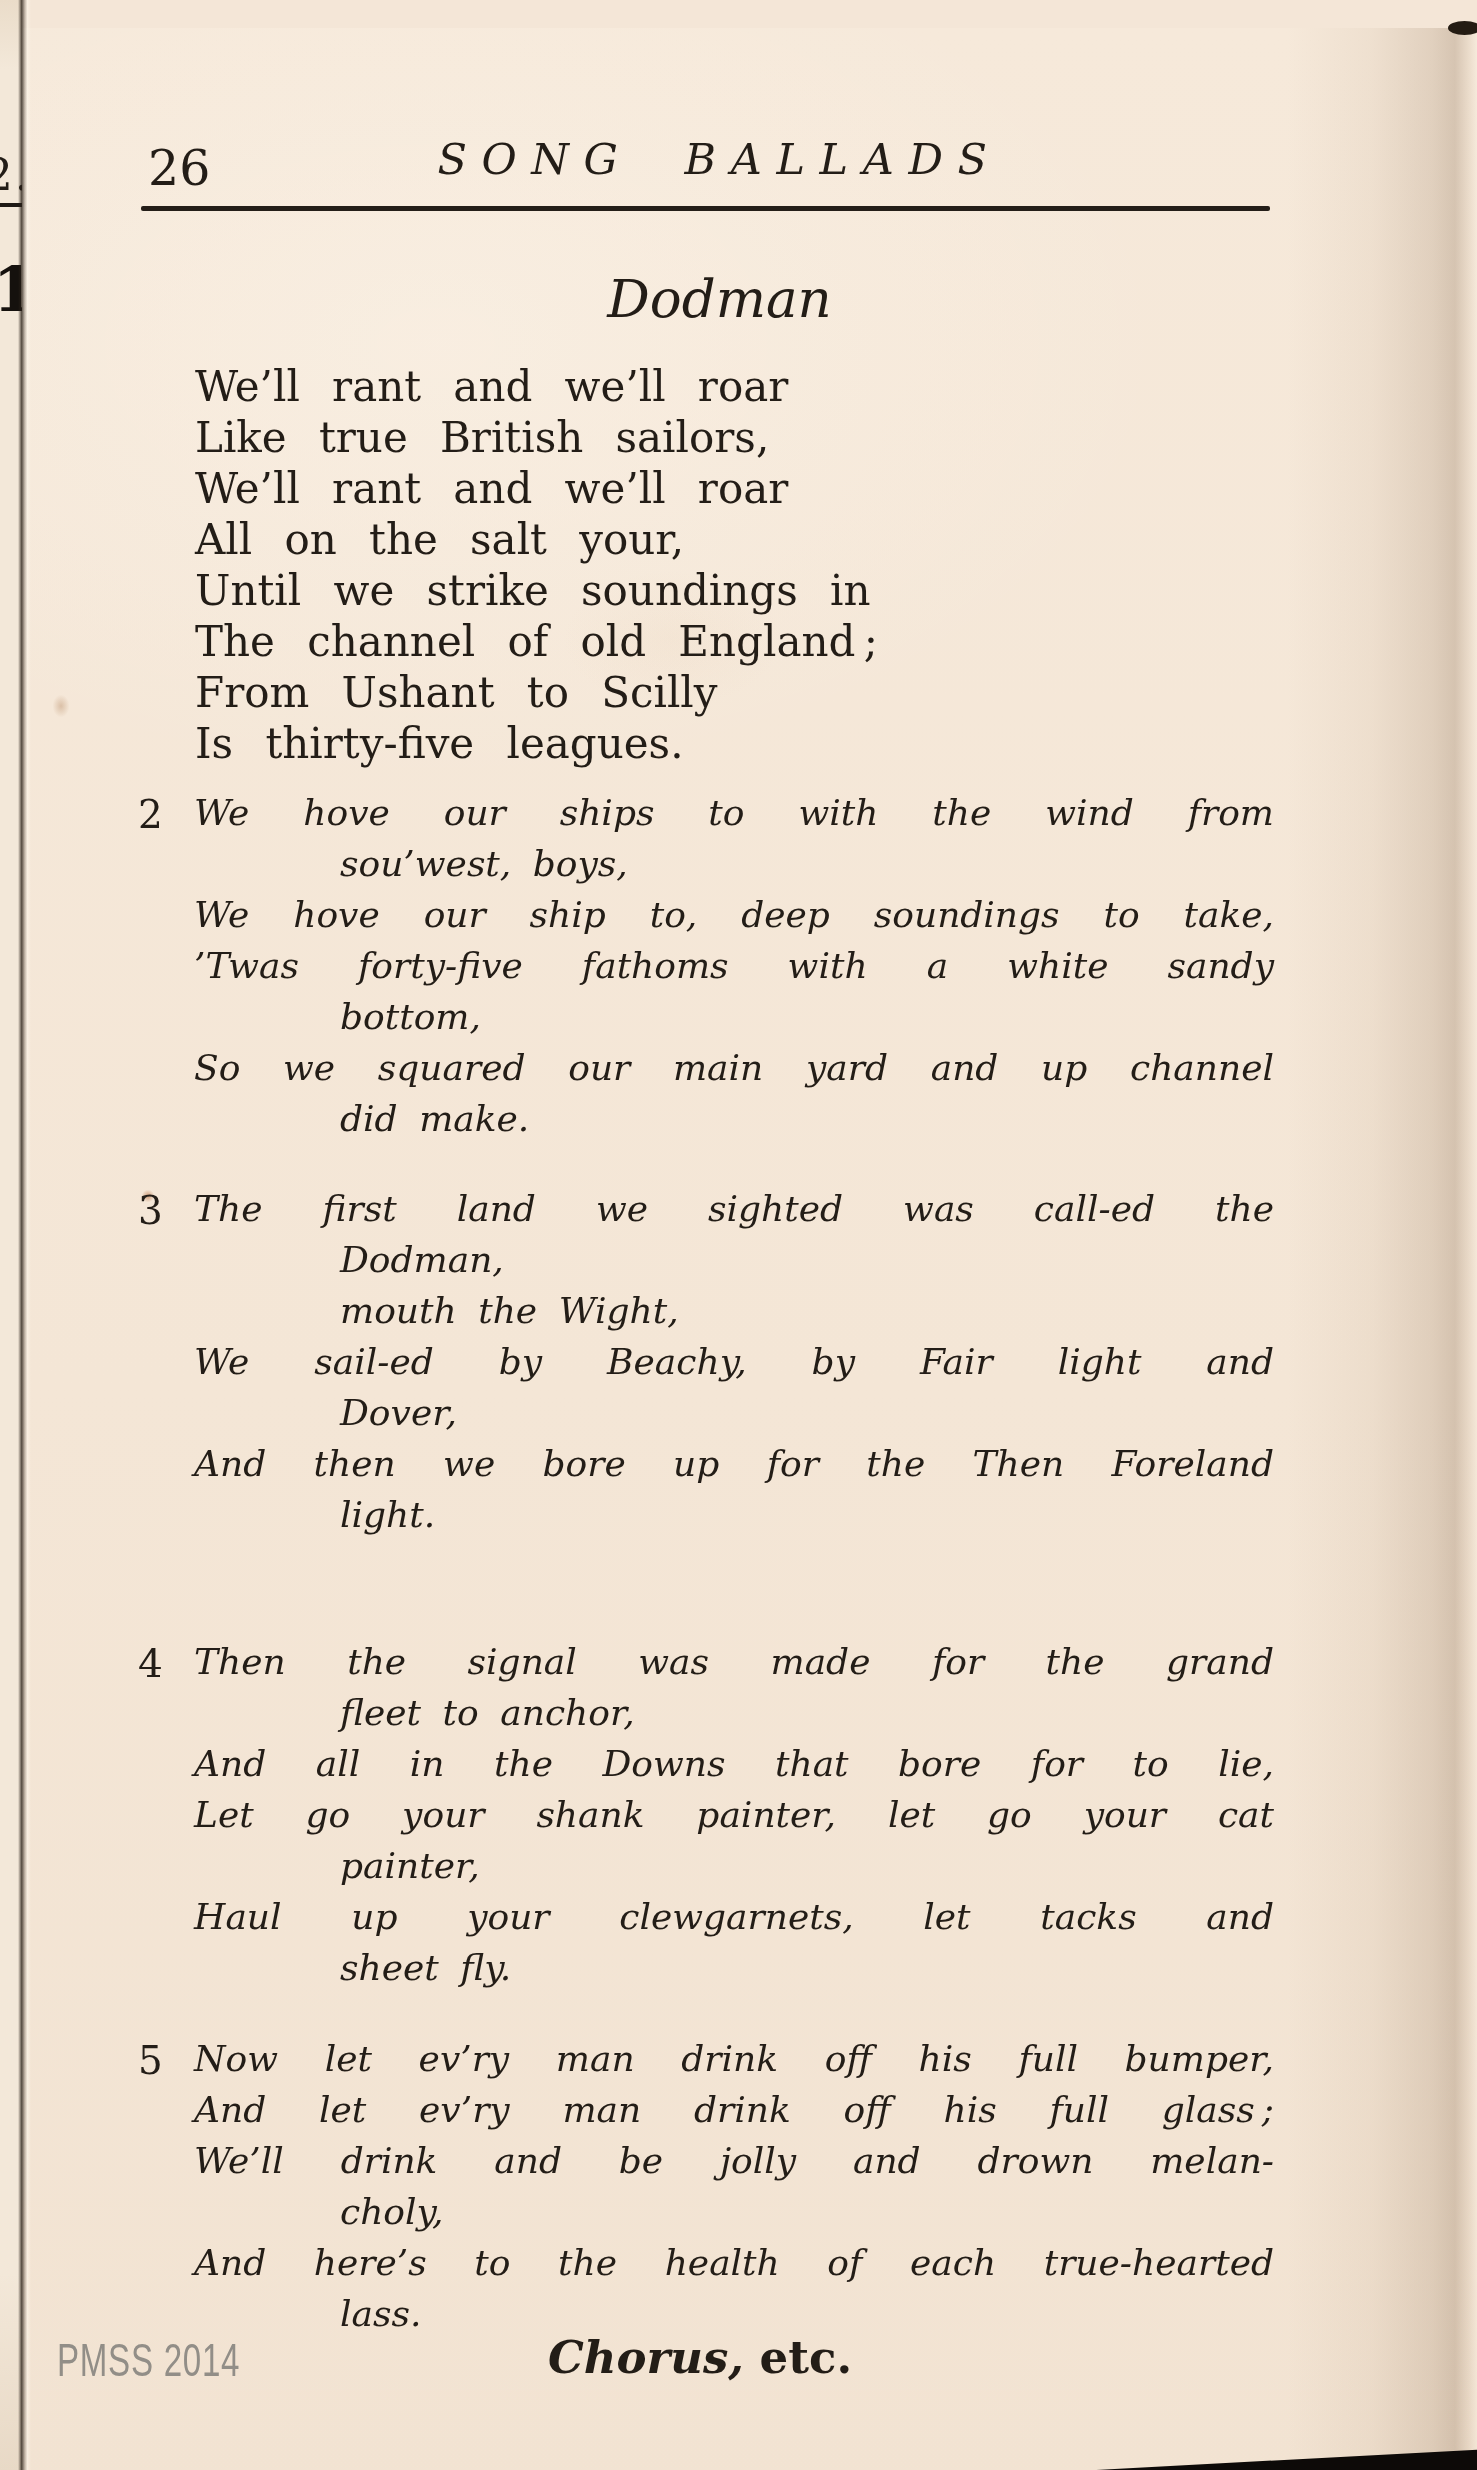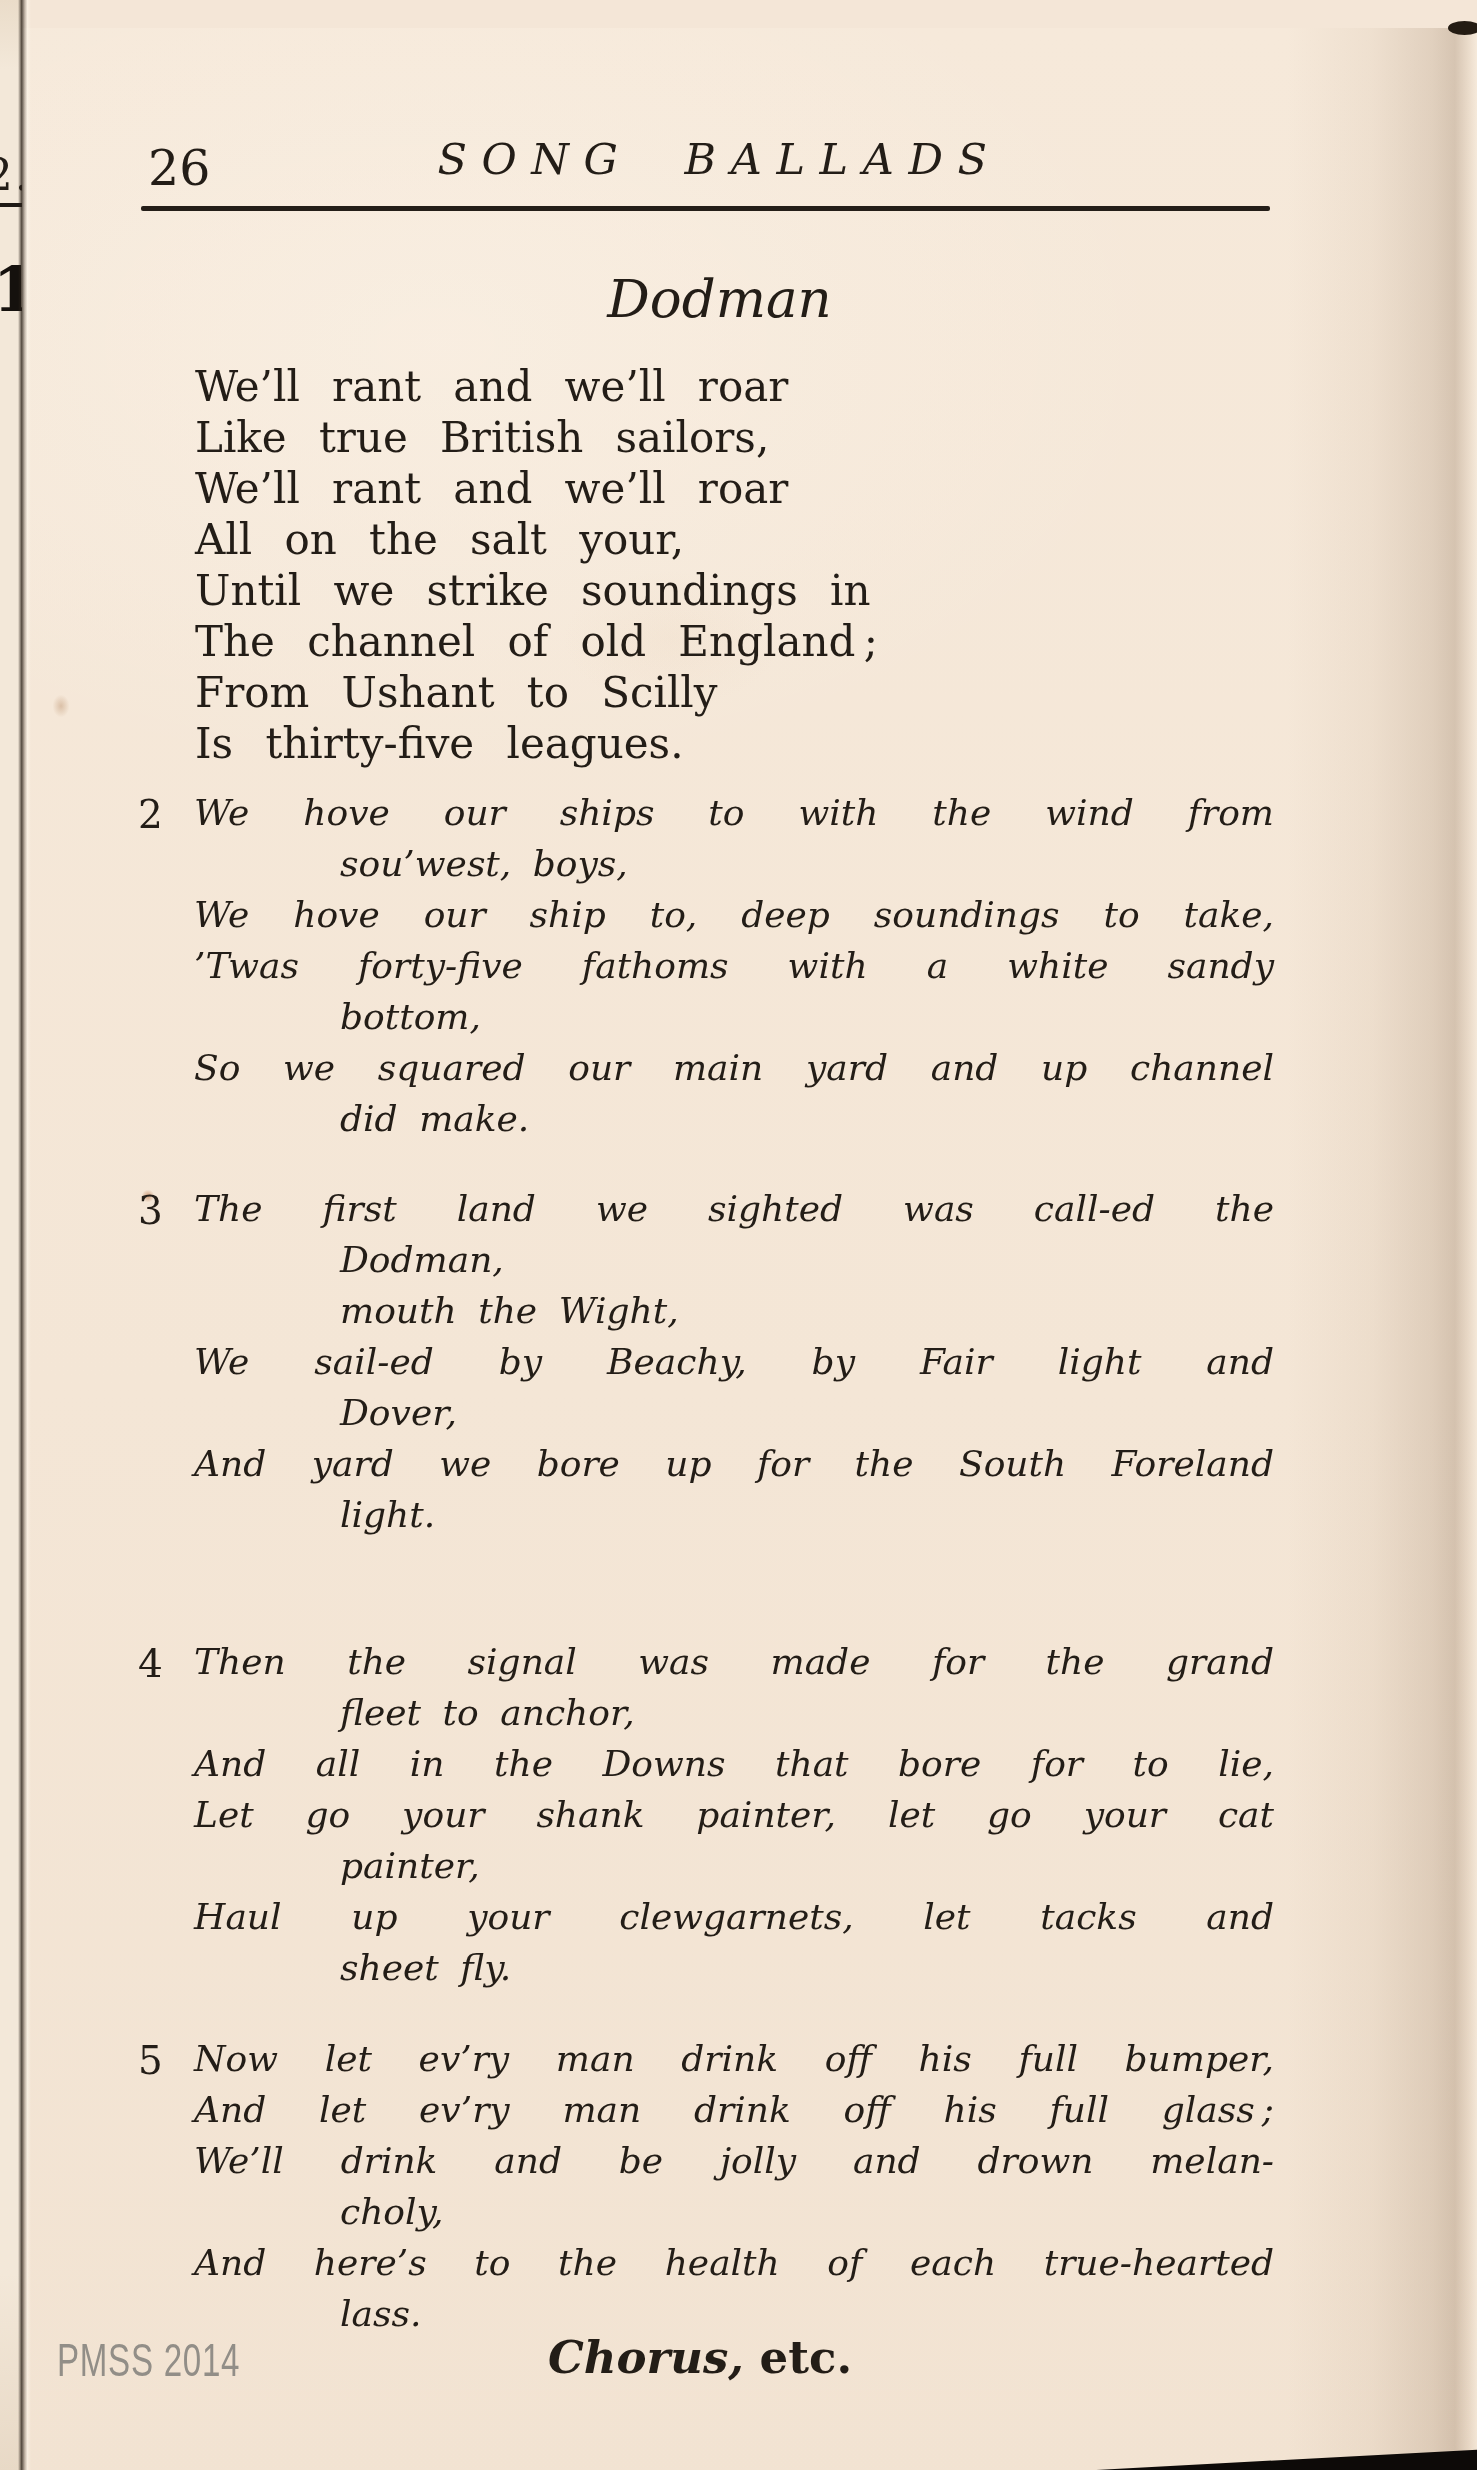--- a/index.html
+++ b/index.html
@@ -141,21 +141,21 @@
             <div class="ln just">So we squared our main yard and up channel</div>
             <div class="ln indent">did make.</div>
           </div>
           <div class="verse v1">
             <span class="vnum">3</span>
             <div class="ln just">The first land we sighted was call-ed the</div>
             <div class="ln indent">Dodman,</div>
             <div class="ln indent">mouth the Wight,</div>
             <div class="ln just">We sail-ed by Beachy, by Fair light and</div>
             <div class="ln indent">Dover,</div>
-            <div class="ln just">And yard we bore up for the South Foreland</div>
+            <div class="ln just">And then we bore up for the Then Foreland</div>
             <div class="ln indent">light.</div>
           </div>
           <div class="verse v2">
             <span class="vnum">4</span>
             <div class="ln just">Then the signal was made for the grand</div>
             <div class="ln indent">fleet to anchor,</div>
             <div class="ln just">And all in the Downs that bore for to lie,</div>
             <div class="ln just">Let go your shank painter, let go your cat</div>
             <div class="ln indent">painter,</div>
             <div class="ln just">Haul up your clewgarnets, let tacks and</div>

